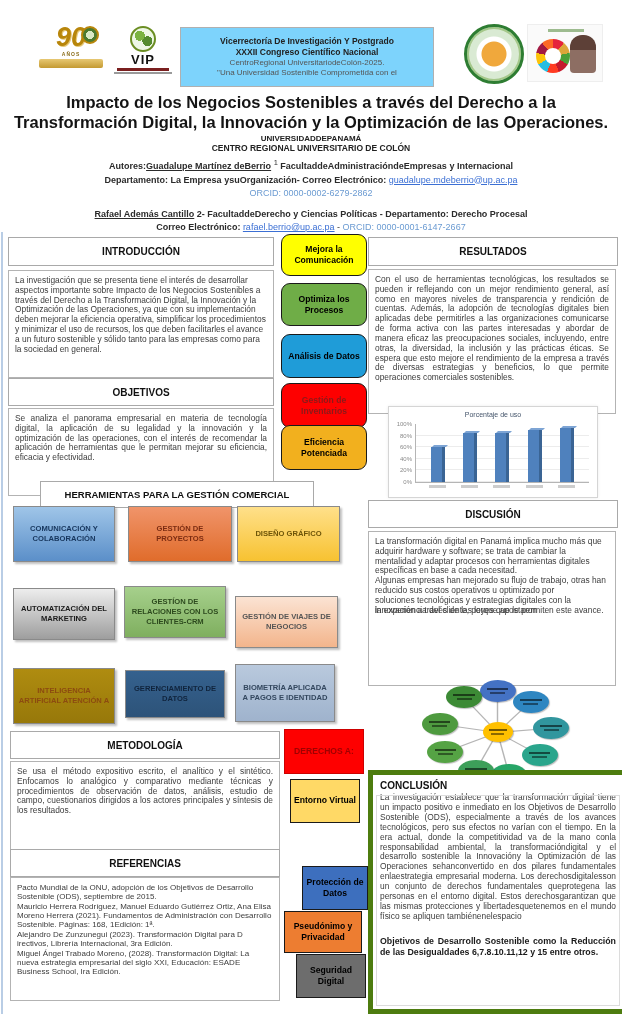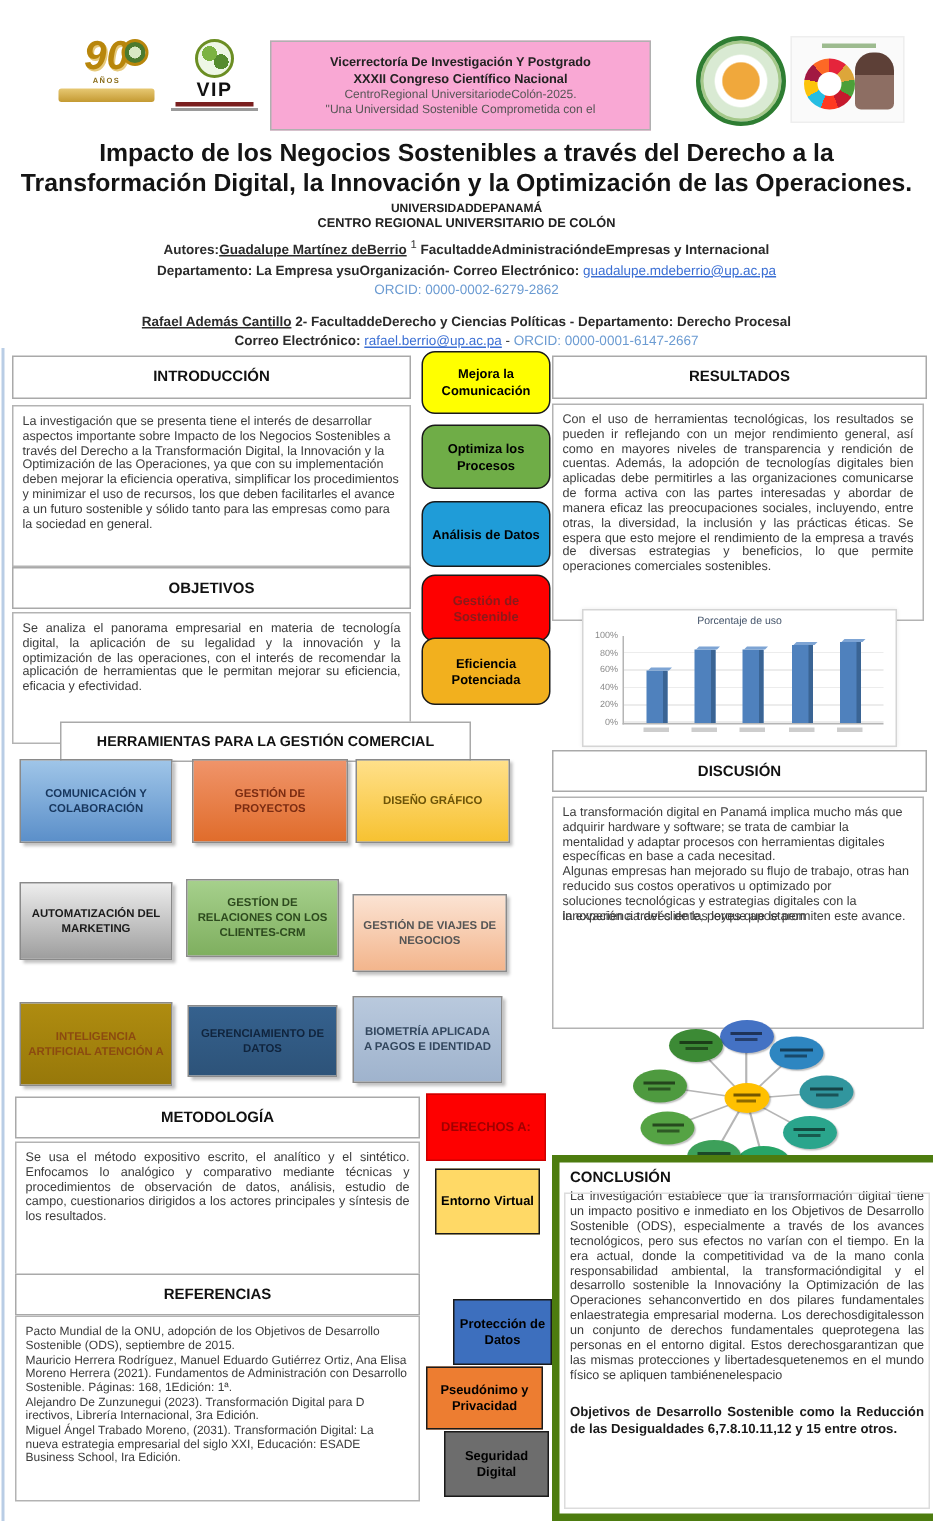--- a/index.html
+++ b/index.html
@@ -2,21 +2,21 @@
 <html><head>
 <meta charset="utf-8">
 <style>
   html,body{margin:0;padding:0;background:#ffffff;}
   .poster{position:relative;width:622px;height:1024px;background:#ffffff;margin:0 auto;
           font-family:"Liberation Sans", sans-serif;color:#222;overflow:hidden;}
   .abs{position:absolute;}
 
   
   .banner{border:1px solid #b0b0b0;display:flex;flex-direction:column;justify-content:center;
-          align-items:center;text-align:left;background:#f9a8d4;}
+          align-items:center;text-align:left;background:#7dd3fc;}
   .banner .b1{font-weight:bold;font-size:8.5px;color:#222;line-height:1.25;}
   .banner .b2{font-size:8px;color:#555;line-height:1.25;}
 
   .logo90{display:flex;flex-direction:column;align-items:center;}
   .logo90 .n90{font-size:27px;font-weight:bold;font-style:italic;color:#b8860b;line-height:1;
                text-shadow:1px 1px 0 #e6c97a;}
   .logo90 .dot{position:absolute;right:10px;top:2px;width:14px;height:14px;border-radius:50%;
                background:radial-gradient(circle,#d9e8c4 40%,#4c7a2f 41%);border:2px solid #b8860b;}
   .logo90 .anios{font-size:5px;font-weight:bold;color:#8a6d1a;letter-spacing:1px;}
   .logo90 .ribbon{width:64px;height:9px;background:linear-gradient(180deg,#e7c873,#c49a32);
@@ -187,27 +187,27 @@
   <div class="abs tool" style="left: 235px; top: 664px; width: 90px; height: 52px; color: rgb(51, 71, 94); background: linear-gradient(rgb(185, 201, 221), rgb(159, 179, 205));">BIOMETRÍA APLICADA A PAGOS E IDENTIDAD</div>
 
   <div class="abs hbox" style="left:10px;top:731px;width:268px;height:26px;">METODOLOGÍA</div>
   <div class="abs tbox just" style="left:10px;top:761px;width:256px;height:80px;">Se usa el método expositivo escrito, el analítico y el sintético. Enfocamos lo analógico y comparativo mediante técnicas y procedimientos de observación de datos, análisis, estudio de campo, cuestionarios dirigidos a los actores principales y síntesis de los resultados.</div>
 
   <div class="abs hbox" style="left:10px;top:849px;width:268px;height:26px;">REFERENCIAS</div>
   <div class="abs tbox" style="left:10px;top:877px;width:256px;height:112px;font-size:8px;">
     <div>Pacto Mundial de la ONU, adopción de los Objetivos de Desarrollo Sostenible (ODS), septiembre de 2015.</div>
     <div>Mauricio Herrera Rodríguez, Manuel Eduardo Gutiérrez Ortiz, Ana Elisa Moreno Herrera (2021). Fundamentos de Administración con Desarrollo Sostenible. Páginas: 168, 1Edición: 1ª.</div>
     <div>Alejandro De Zunzunegui (2023). Transformación Digital para D irectivos, Librería Internacional, 3ra Edición.</div>
-    <div>Miguel Ángel Trabado Moreno, (2031). Transformación Digital: La nueva estrategia empresarial del siglo XXI, Educación: ESADE Business School, Ira Edición.</div>
+    <div>Miguel Ángel Trabado Moreno, (2028). Transformación Digital: La nueva estrategia empresarial del siglo XXI, Educación: ESADE Business School, Ira Edición.</div>
   </div>
 
   <div class="abs badge" style="left: 281px; top: 234px; width: 80px; height: 36px; background: rgb(255, 255, 0); color: rgb(0, 0, 0);">Mejora la Comunicación</div>
   <div class="abs badge" style="left: 281px; top: 283px; width: 80px; height: 37px; background: rgb(111, 173, 71); color: rgb(0, 0, 0);">Optimiza los Procesos</div>
   <div class="abs badge" style="left: 281px; top: 334px; width: 80px; height: 38px; background: rgb(31, 156, 216); color: rgb(0, 0, 0);">Análisis de Datos</div>
-  <div class="abs badge" style="left: 281px; top: 383px; width: 80px; height: 39px; background: rgb(254, 0, 0); color: rgb(139, 26, 26);">Gestión de Sostenible</div>
+  <div class="abs badge" style="left: 281px; top: 383px; width: 80px; height: 39px; background: rgb(254, 0, 0); color: rgb(139, 26, 26);">Gestión de Inventarios</div>
   <div class="abs badge" style="left: 281px; top: 425px; width: 80px; height: 39px; background: rgb(242, 176, 30); color: rgb(0, 0, 0);">Eficiencia Potenciada</div>
 
   <div class="abs dbox noborder" style="left: 284px; top: 729px; width: 78px; height: 43px; background: rgb(254, 0, 0); color: rgb(160, 0, 0);">DERECHOS A:</div>
   <div class="abs dbox" style="left: 290px; top: 779px; width: 68px; height: 42px; background: rgb(255, 217, 102); color: rgb(0, 0, 0);">Entorno Virtual</div>
   <div class="abs dbox" style="left: 302px; top: 866px; width: 64px; height: 42px; background: rgb(61, 111, 190); color: rgb(0, 0, 0);">Protección de Datos</div>
   <div class="abs dbox" style="left: 284px; top: 911px; width: 76px; height: 40px; background: rgb(237, 125, 49); color: rgb(0, 0, 0);">Pseudónimo y Privacidad</div>
   <div class="abs dbox" style="left: 296px; top: 954px; width: 68px; height: 42px; background: rgb(109, 109, 109); color: rgb(0, 0, 0);">Seguridad Digital</div>
 
   <div class="abs hbox" style="left:368px;top:237px;width:248px;height:27px;">RESULTADOS</div>
   <div class="abs tbox just" style="left:368px;top:269px;width:234px;height:133px;">Con el uso de herramientas tecnológicas, los resultados se pueden ir reflejando con un mejor rendimiento general, así como en mayores niveles de transparencia y rendición de cuentas. Además, la adopción de tecnologías digitales bien aplicadas debe permitirles a las organizaciones comunicarse de forma activa con las partes interesadas y abordar de manera eficaz las preocupaciones sociales, incluyendo, entre otras, la diversidad, la inclusión y las prácticas éticas. Se espera que esto mejore el rendimiento de la empresa a través de diversas estrategias y beneficios, lo que permite operaciones comerciales sostenibles.</div>

